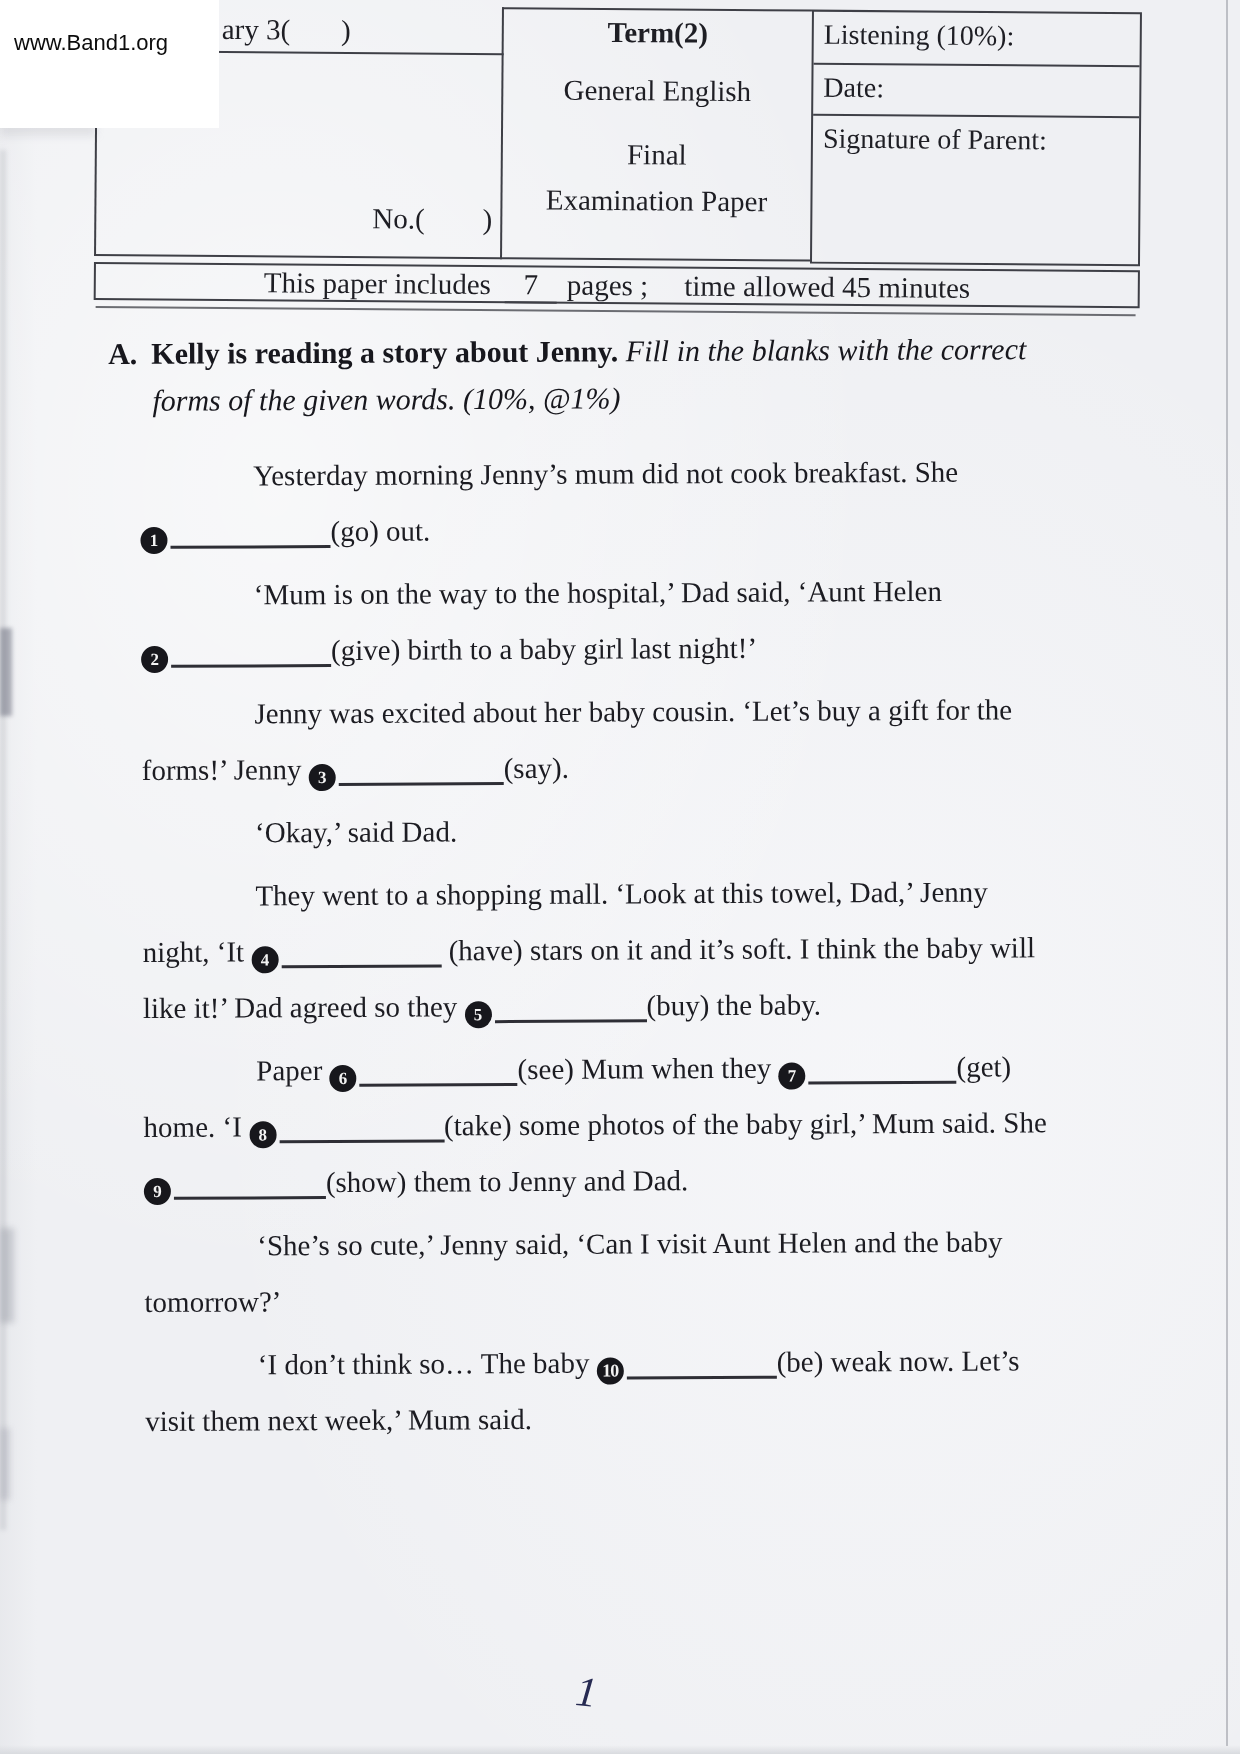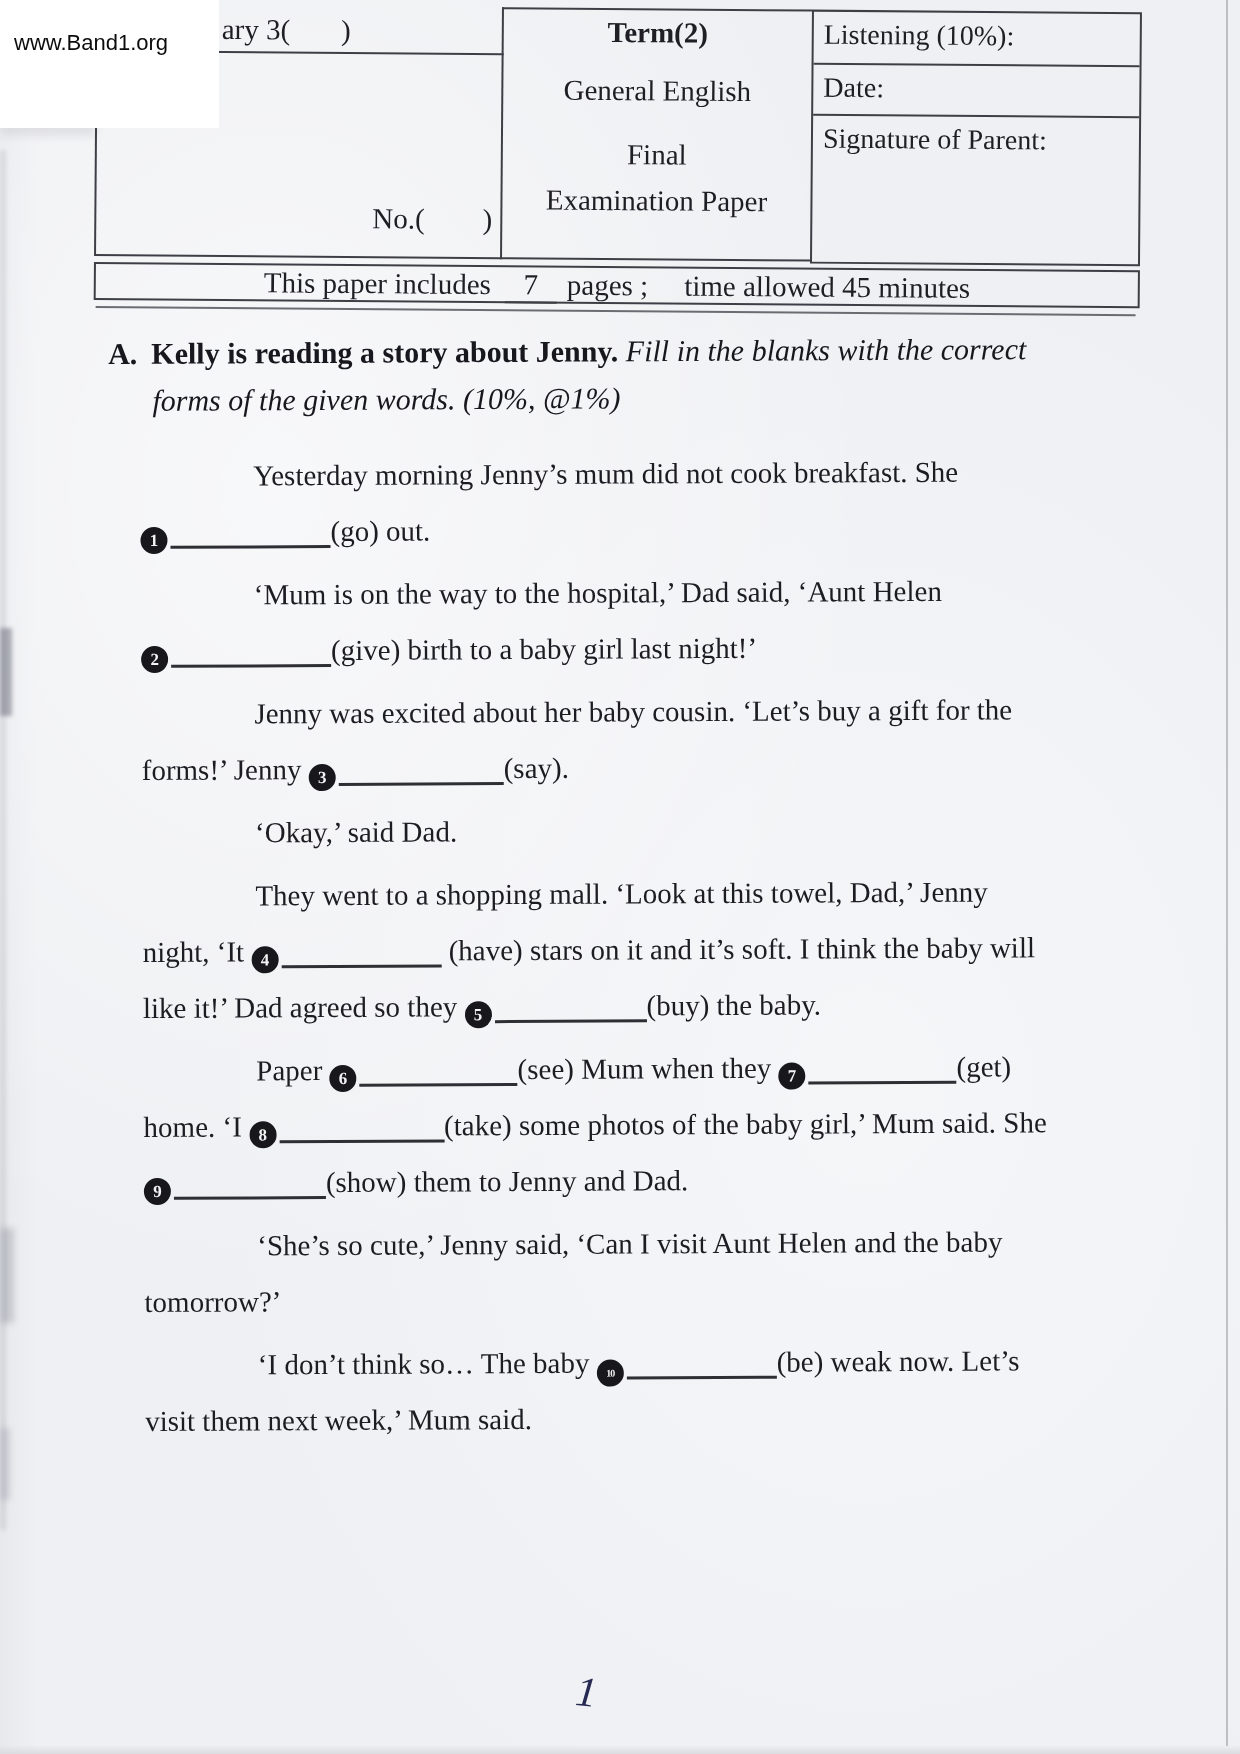--- a/index.html
+++ b/index.html
@@ -94,21 +94,21 @@
   .blank {
     display:inline-block; height:28px; border-bottom:3px solid #2e2e35;
     vertical-align:-7px;
   }
   .num {
     display:inline-block; width:27px; height:27px; border-radius:50%;
     background:#17171c; color:#f3f3f3; text-align:center;
     font-size:17px; line-height:27px; font-weight:bold;
     vertical-align:-4px; margin-right:3px;
   }
-  .num.ten { font-size:10px; letter-spacing:-1px; }
+  .num.ten { font-size:18px; letter-spacing:-1px; }
 
   
   .pageno {
     position:absolute; left:576px; top:1668px;
     font-size:42px; font-style:italic; color:#262a52;
     transform:rotate(6deg);
   }
 </style>
 </head>
 <body>

